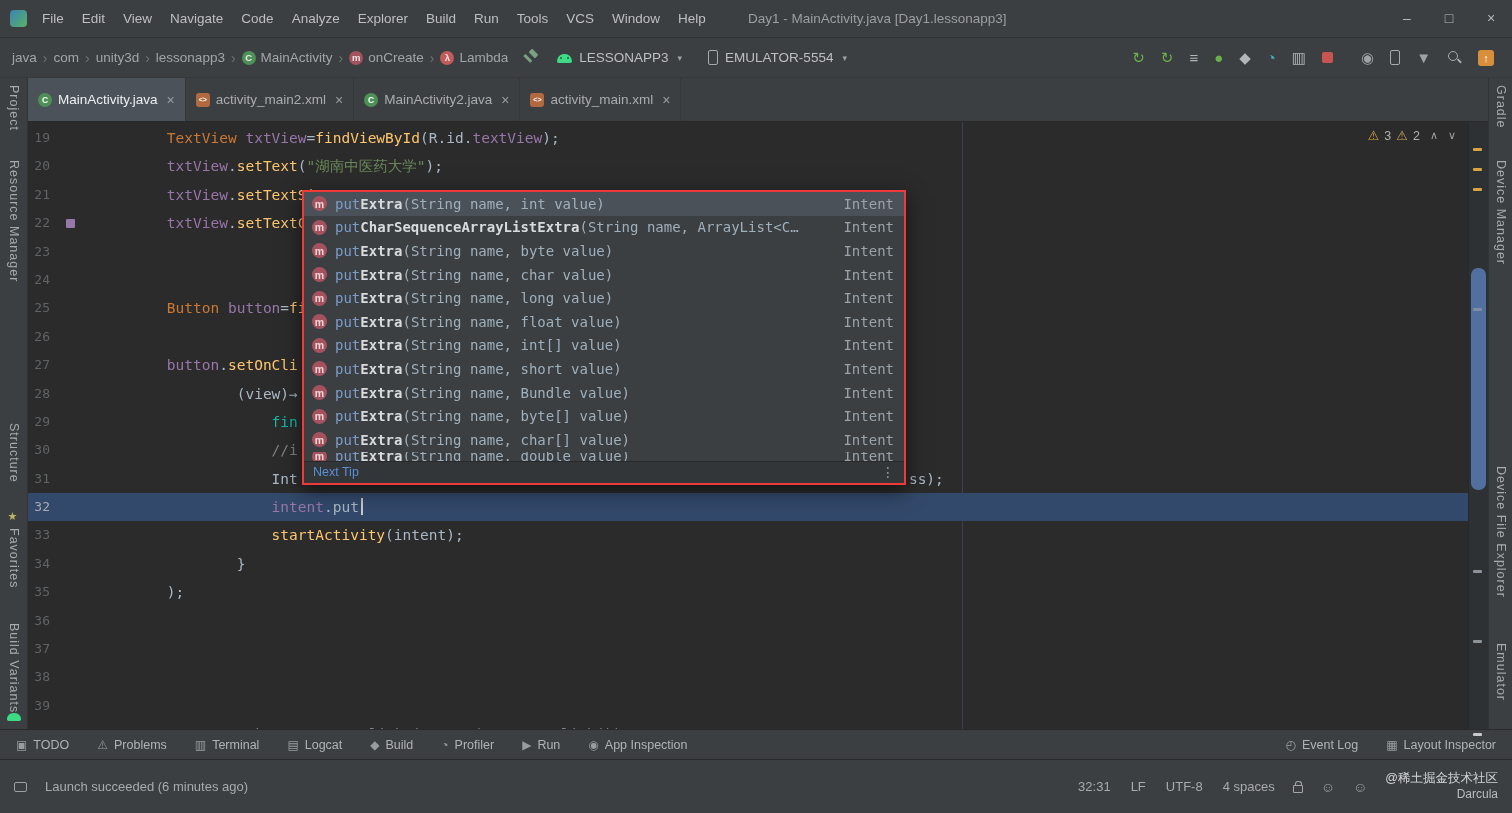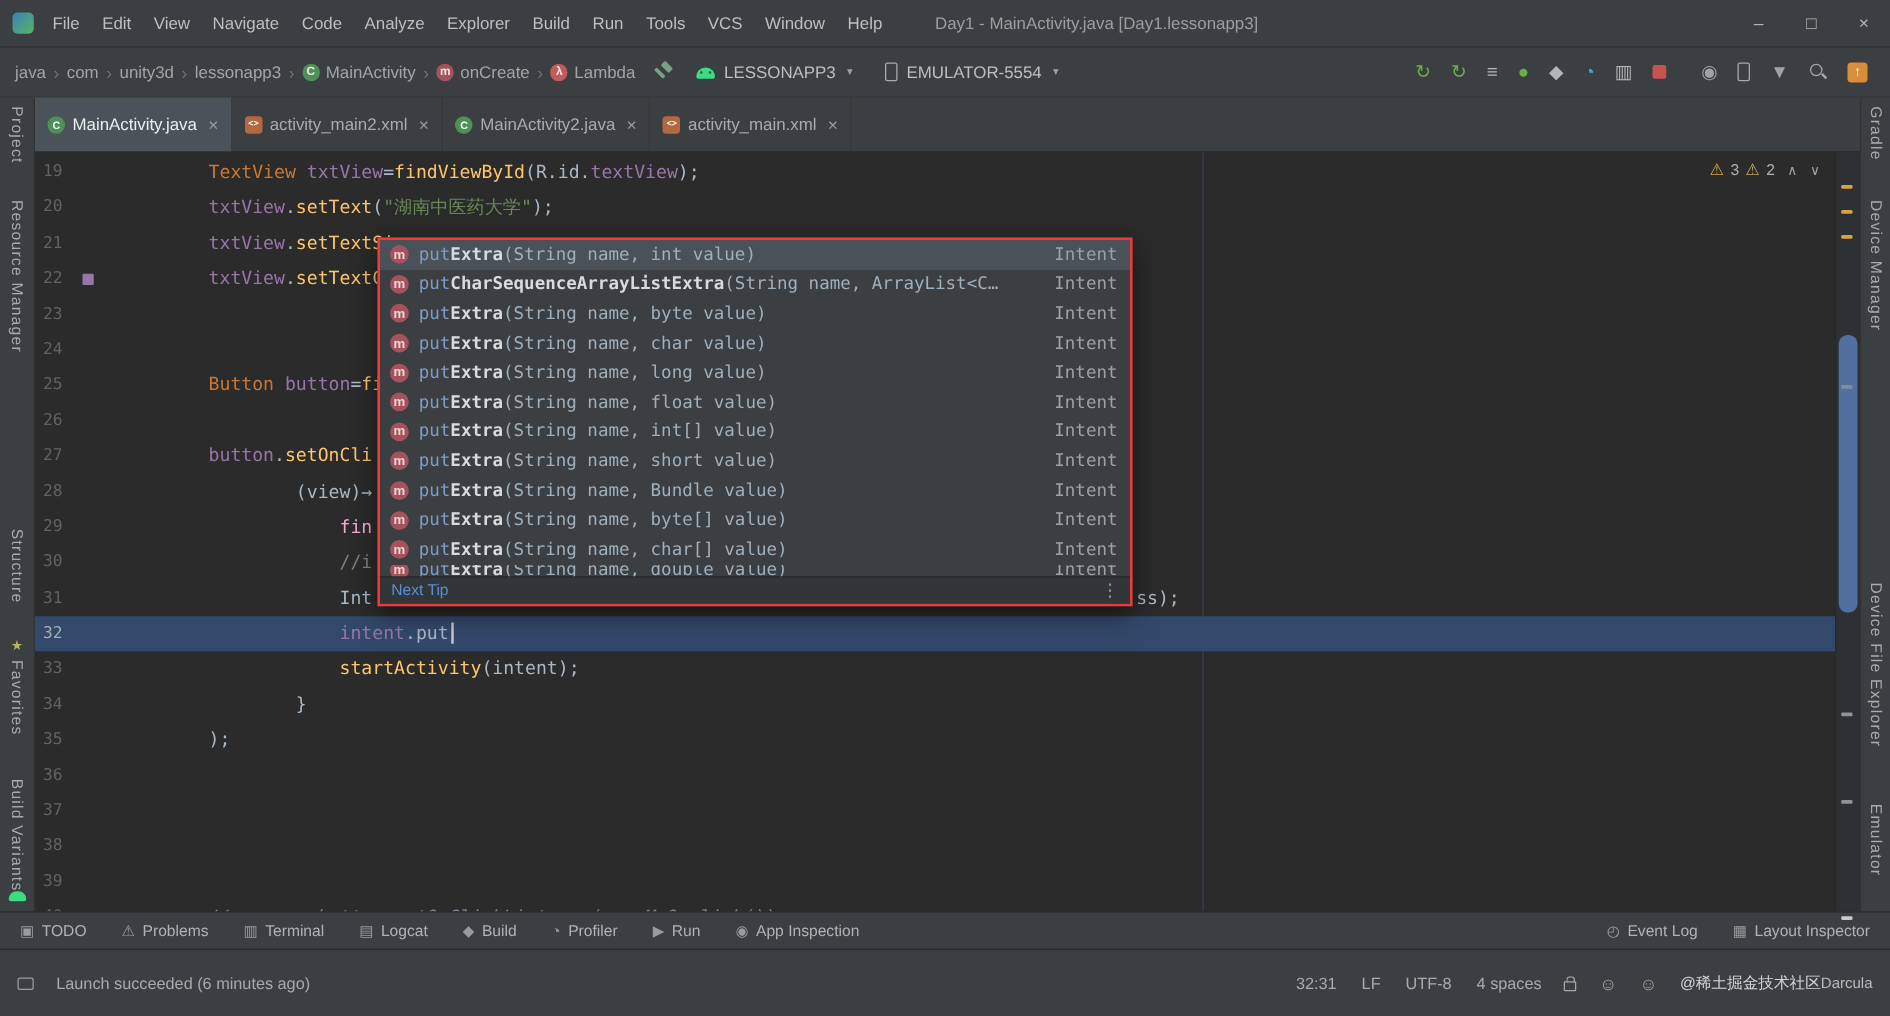--- a/index.html
+++ b/index.html
@@ -68,21 +68,21 @@
   .editor-zone{flex:1;position:relative;background:#2b2b2b;overflow:hidden;cursor:text}
   .margin-guide{position:absolute;left:934px;top:0;bottom:0;width:1px;background:#3a4150}
   .code-area{position:absolute;inset:0;padding-top:2px}
   .line{display:flex;height:28.4px;line-height:28.4px;white-space:pre;font-family:"DejaVu Sans Mono",monospace;font-size:14.5px;color:#a9b7c6}
   .ln{width:22px;flex:none;text-align:right;color:#606366;font-size:13px;font-family:"DejaVu Sans Mono",monospace}
   .gut{width:47px;flex:none;position:relative}
   .swatch{position:absolute;left:16px;top:10px;width:9px;height:9px;background:#9876aa;border-radius:1px;cursor:pointer}
   .caret-line{background:#33496b}
   .caret-line .ln{color:#a9abad}
   .caret-bar{display:inline-block;width:2px;height:17px;background:#c8c8c8;vertical-align:text-bottom;margin-left:2px}
-  .ty{color:#cc7832}.kw{color:#f9a8d4}.fd{color:#9876aa}.mt{color:#ffc66d}
+  .ty{color:#cc7832}.kw{color:#14b8a6}.fd{color:#9876aa}.mt{color:#ffc66d}
   .st{color:#6a8759}.cm{color:#808080}.cmi{color:#7e8696;font-style:italic}
 
   .inspections{position:absolute;top:6px;right:12px;display:flex;align-items:center;gap:5px;font-size:12.5px;color:#aeb1b3}
   .warn-ico{color:#d9a343;font-size:13px}
   .warn-ico.weak{color:#c9a85e}
   .chev{color:#9da0a2;font-size:11px;margin-left:5px;cursor:pointer}
 
   
   .popup{position:absolute;left:274px;top:68px;width:604px;border:2px solid #f03a3a;background:#3b3f42;
     box-shadow:0 6px 20px rgba(0,0,0,.55);z-index:20}
@@ -117,21 +117,21 @@
   .tw-ico{font-size:12px;color:#999c9e}
 
   .statusbar{height:54px;background:#3c3f41;border-top:1px solid #2a2a2a;display:flex;align-items:center;
     padding:0 14px;font-size:13px;color:#a8abad;gap:18px;position:relative;flex:none}
   .status-ico{width:13px;height:10px;border:1.5px solid #9aa0a6;border-radius:2px;flex:none}
   .status-right{display:flex;gap:20px;margin-left:auto;align-items:center}
   .st-item{cursor:pointer;white-space:nowrap}
   .icon-lock{width:10px;height:8px;border:1.5px solid #a7a7a7;border-radius:1px;position:relative;margin-top:4px;cursor:pointer}
   .icon-lock::before{content:"";position:absolute;top:-5px;left:1px;width:5px;height:4px;border:1.5px solid #a7a7a7;border-bottom:none;border-radius:3px 3px 0 0}
   .smiley{font-size:14px;color:#a7a7a7;cursor:pointer}
-  .brand{display:flex;flex-direction:row;align-items:flex-end;line-height:1.25}
+  .brand{display:flex;flex-direction:column;align-items:flex-end;line-height:1.25}
   .watermark{font-size:12.5px;color:#e2e5e7;opacity:.9;white-space:nowrap}
   .theme{font-size:12px;color:#b9bcbe;cursor:pointer}
 </style>
 </head>
 <body>
 
 <div class="app">
 
   <header class="titlebar">
     <span class="app-icon"></span>

